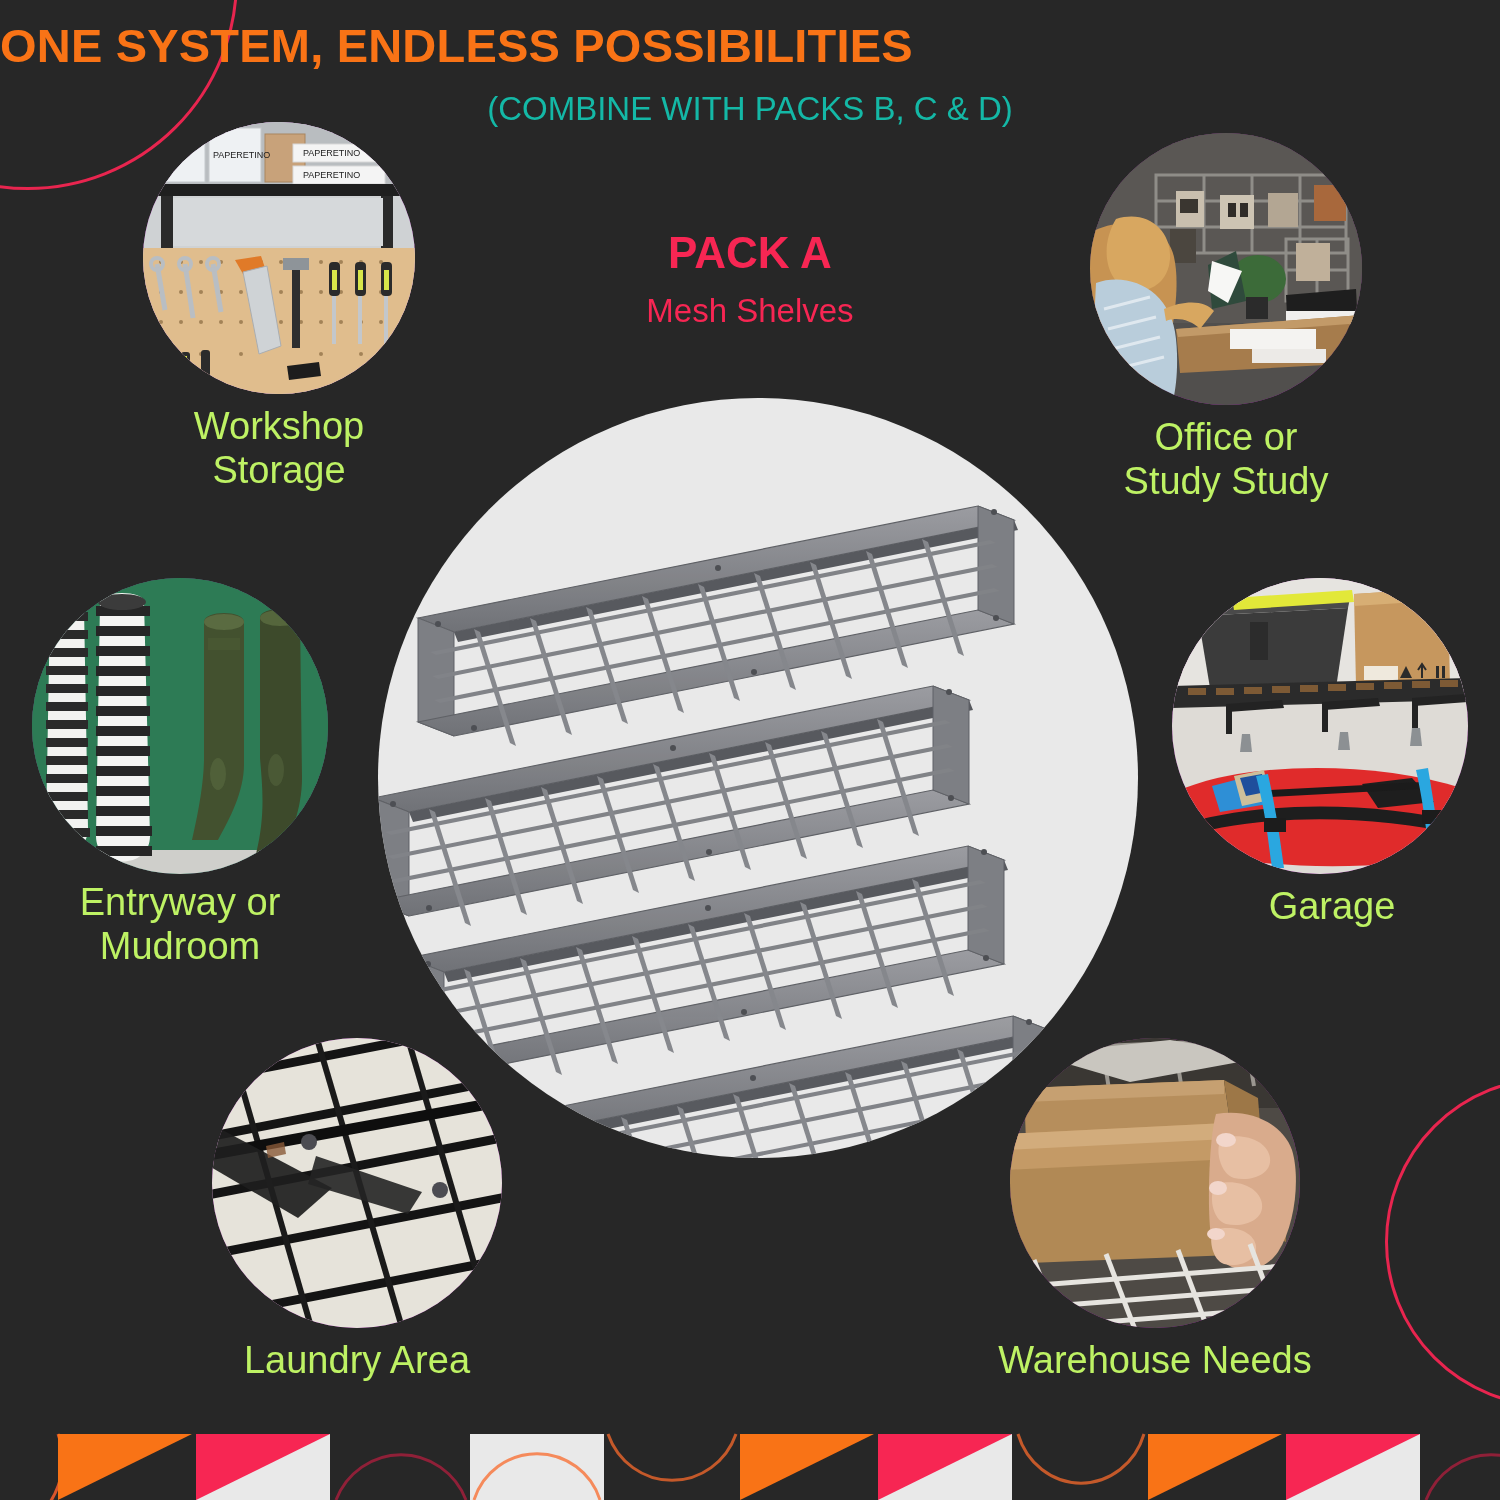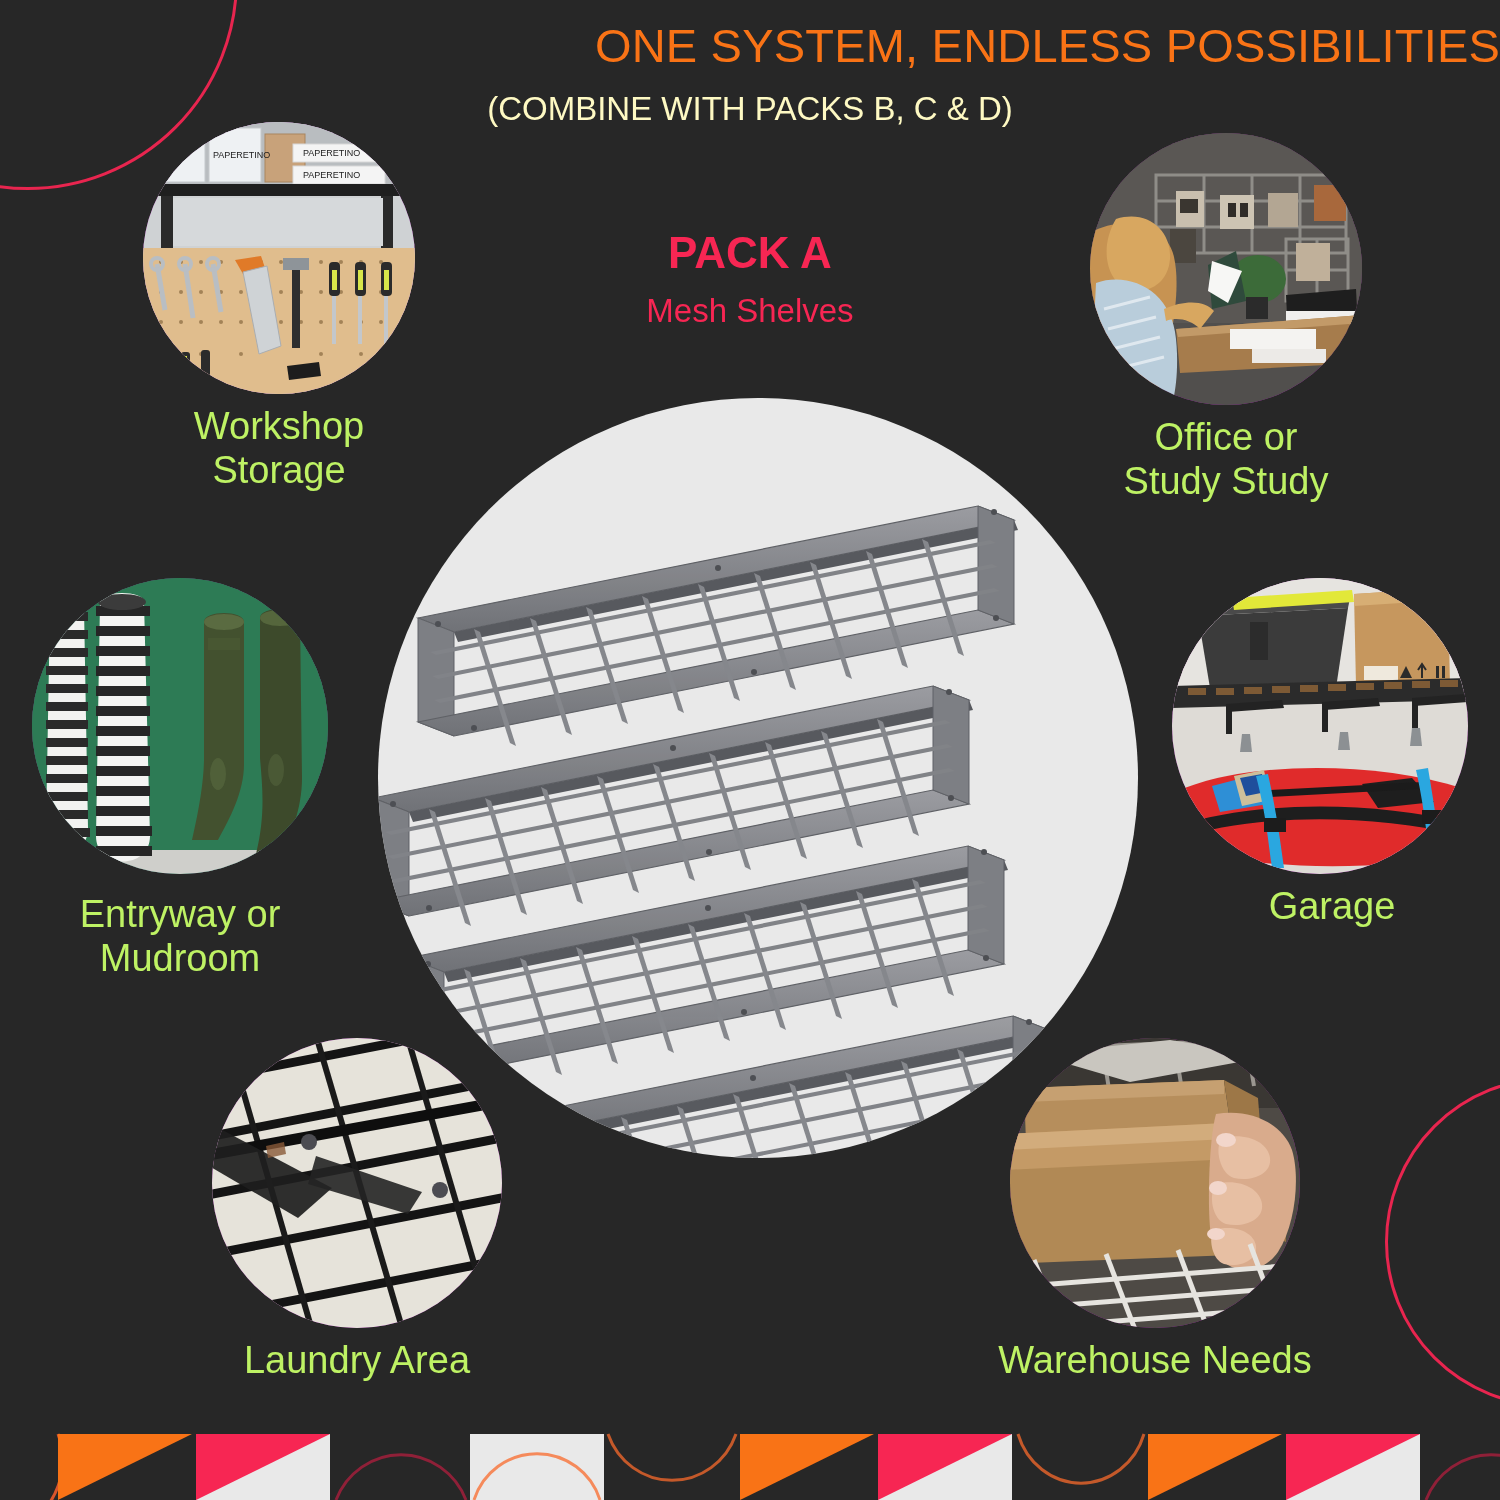--- a/index.html
+++ b/index.html
@@ -13,30 +13,30 @@
   .stage { position:absolute; inset:0; }
 
   
   .arc { position:absolute; border-radius:50%; border:3px solid #e8254f; }
   .arc-tl { left:-182px; top:-230px; width:420px; height:420px; }
   .arc-br { left:1385px; top:1077px; width:330px; height:330px; }
 
   
   .headline {
     position:absolute; left:0; right:0; top:18px;
-    text-align:right;
+    text-align:left;
     color:#f97316;
     font-size:47px;
-    font-weight:normal;
+    font-weight:bold;
     letter-spacing:.2px;
   }
   .subhead {
     position:absolute; left:0; right:0; top:90px;
     text-align:center;
-    color:#fef9c3;
+    color:#14b8a6;
     font-size:33px;
   }
 
   
   .pack-title {
     position:absolute; left:0; right:0; top:228px;
     text-align:center; color:#f72653;
     font-size:44px; font-weight:bold;
   }
   .pack-sub {
@@ -75,21 +75,21 @@
   .f-workshop  { left:143px;  top:122px; }
   .f-workshop  .fcircle { width:272px; height:272px; }
   .f-workshop  .flabel  { top:282px; }
 
   .f-office    { left:1090px; top:133px; }
   .f-office    .fcircle { width:272px; height:272px; }
   .f-office    .flabel  { top:282px; }
 
   .f-entry     { left:32px;   top:578px; }
   .f-entry     .fcircle { width:296px; height:296px; }
-  .f-entry     .flabel  { top:314px; }
+  .f-entry     .flabel  { top:302px; }
 
   .f-garage    { left:1172px; top:578px; }
   .f-garage    .fcircle { width:296px; height:296px; }
   .f-garage    .flabel  { top:306px;margin-left:12px; }
 
   .f-laundry   { left:212px;  top:1038px; }
   .f-laundry   .fcircle { width:290px; height:290px; }
   .f-laundry   .flabel  { top:300px; }
 
   .f-warehouse { left:1010px; top:1038px; }

